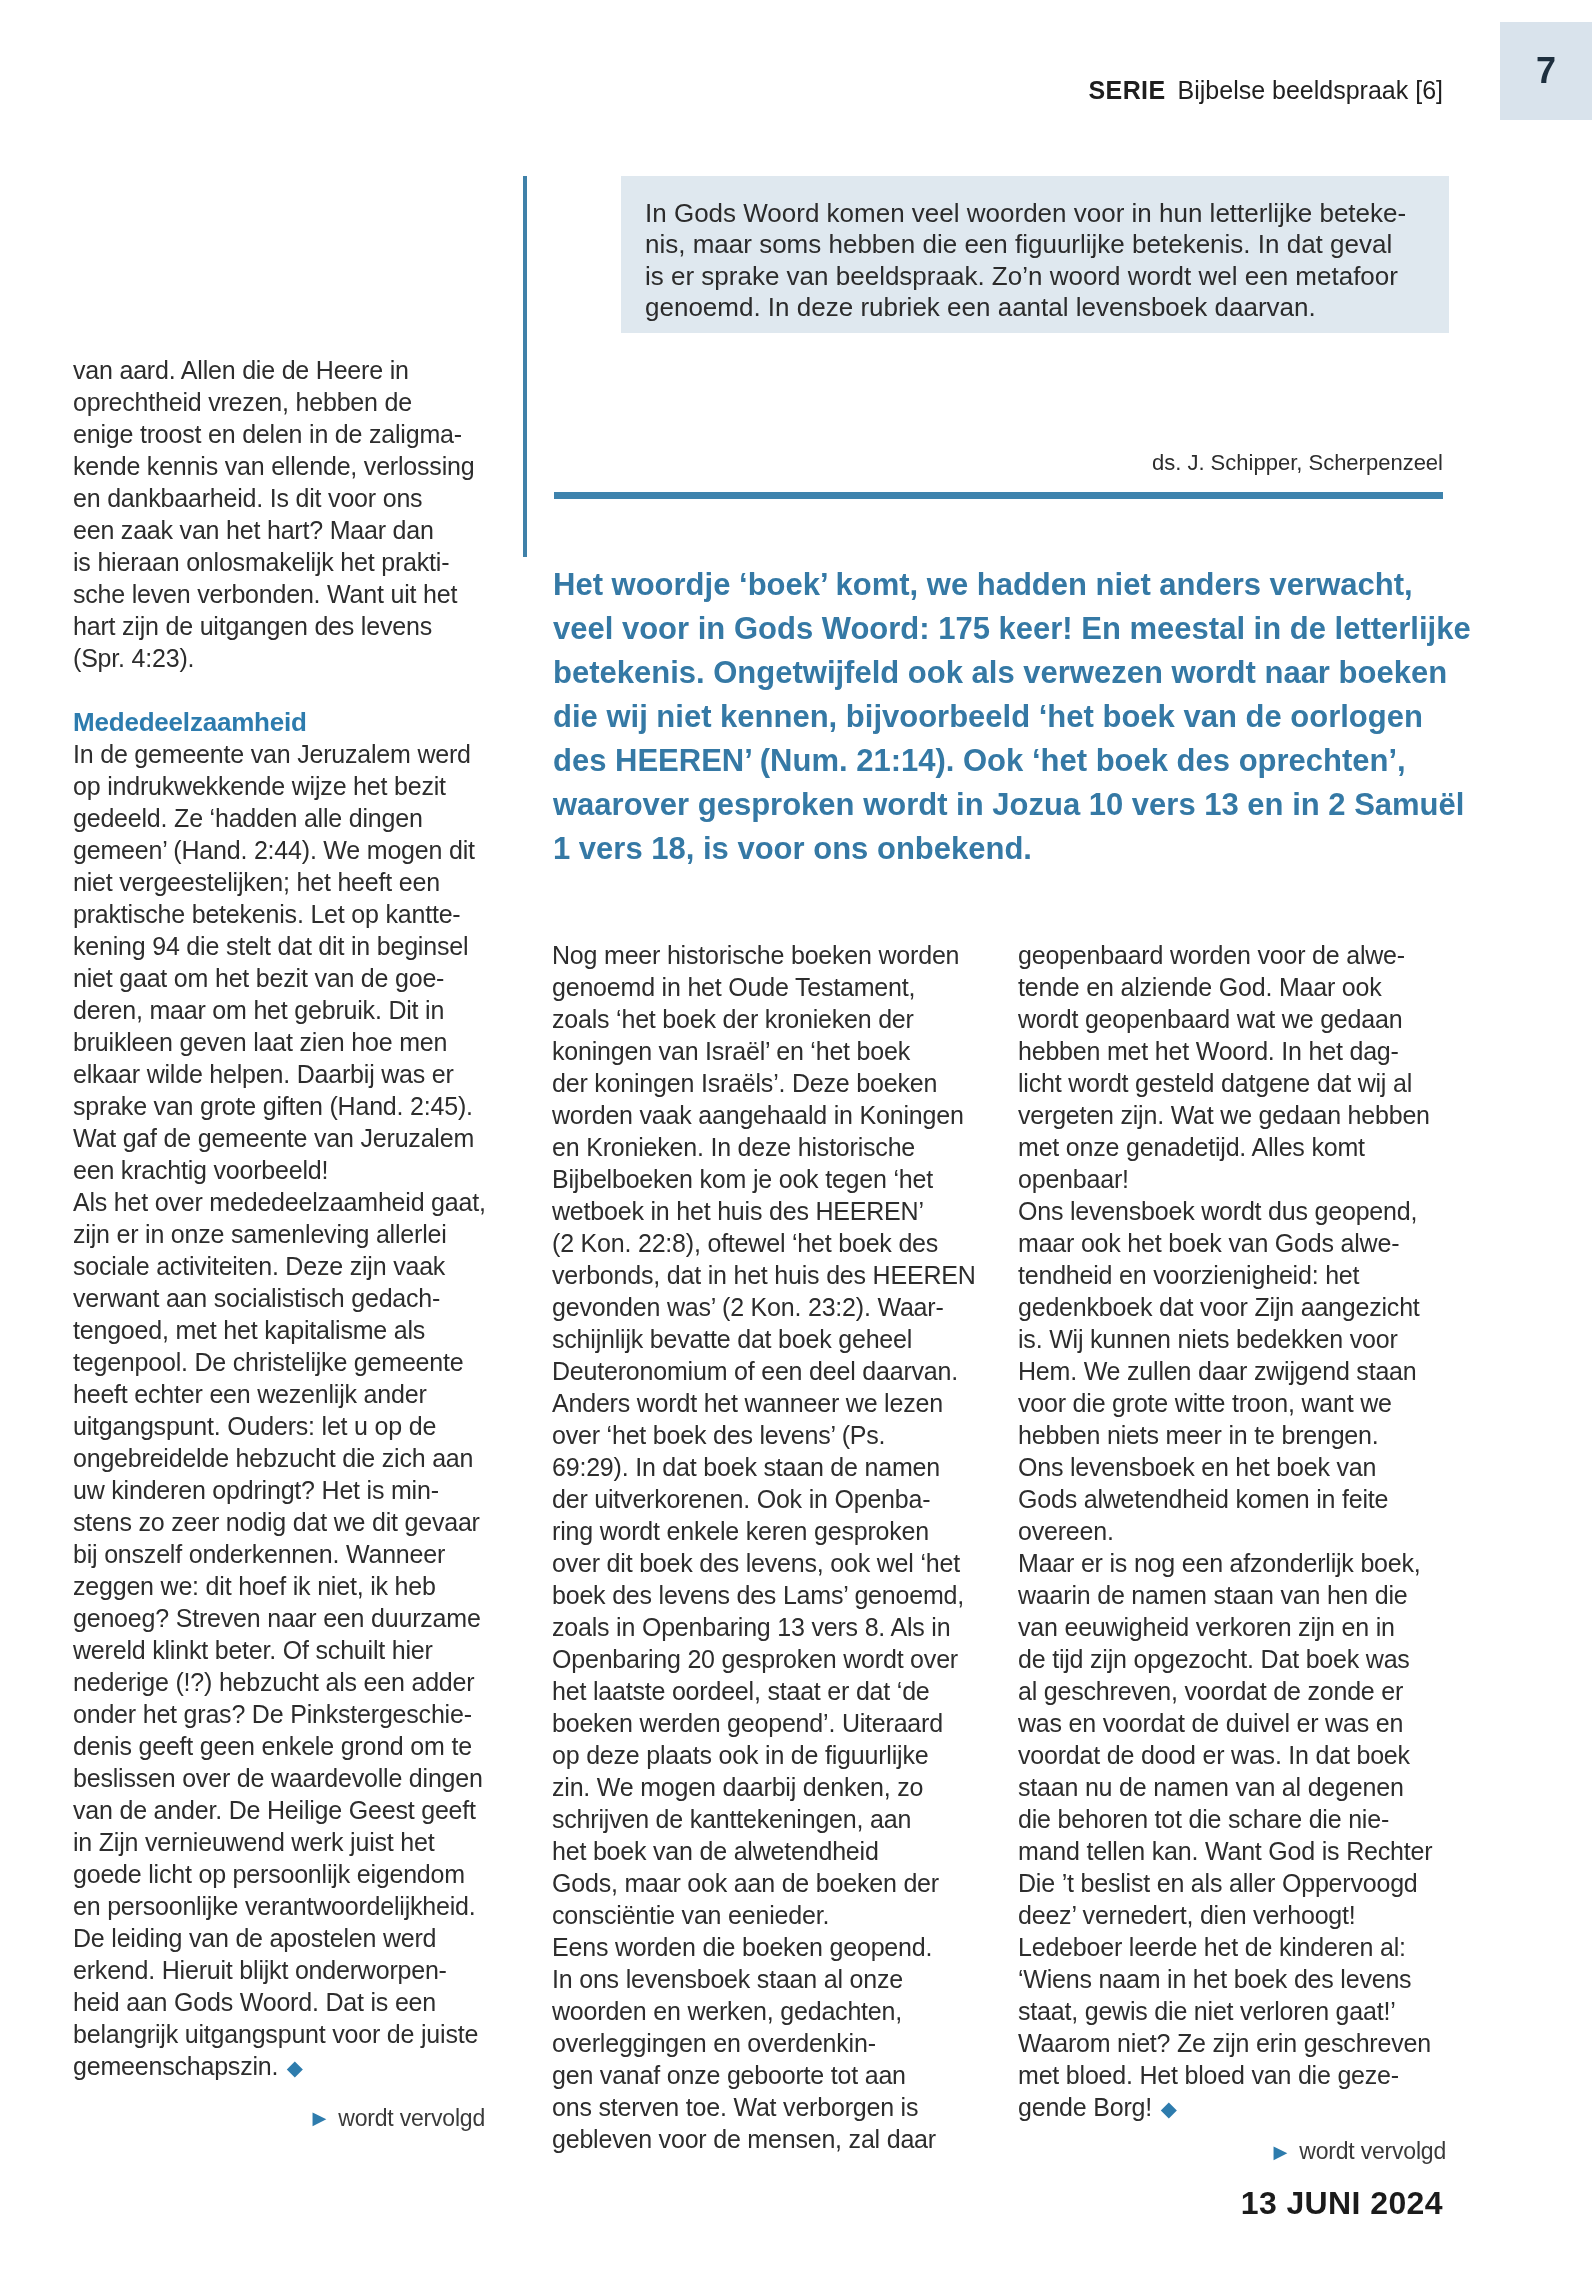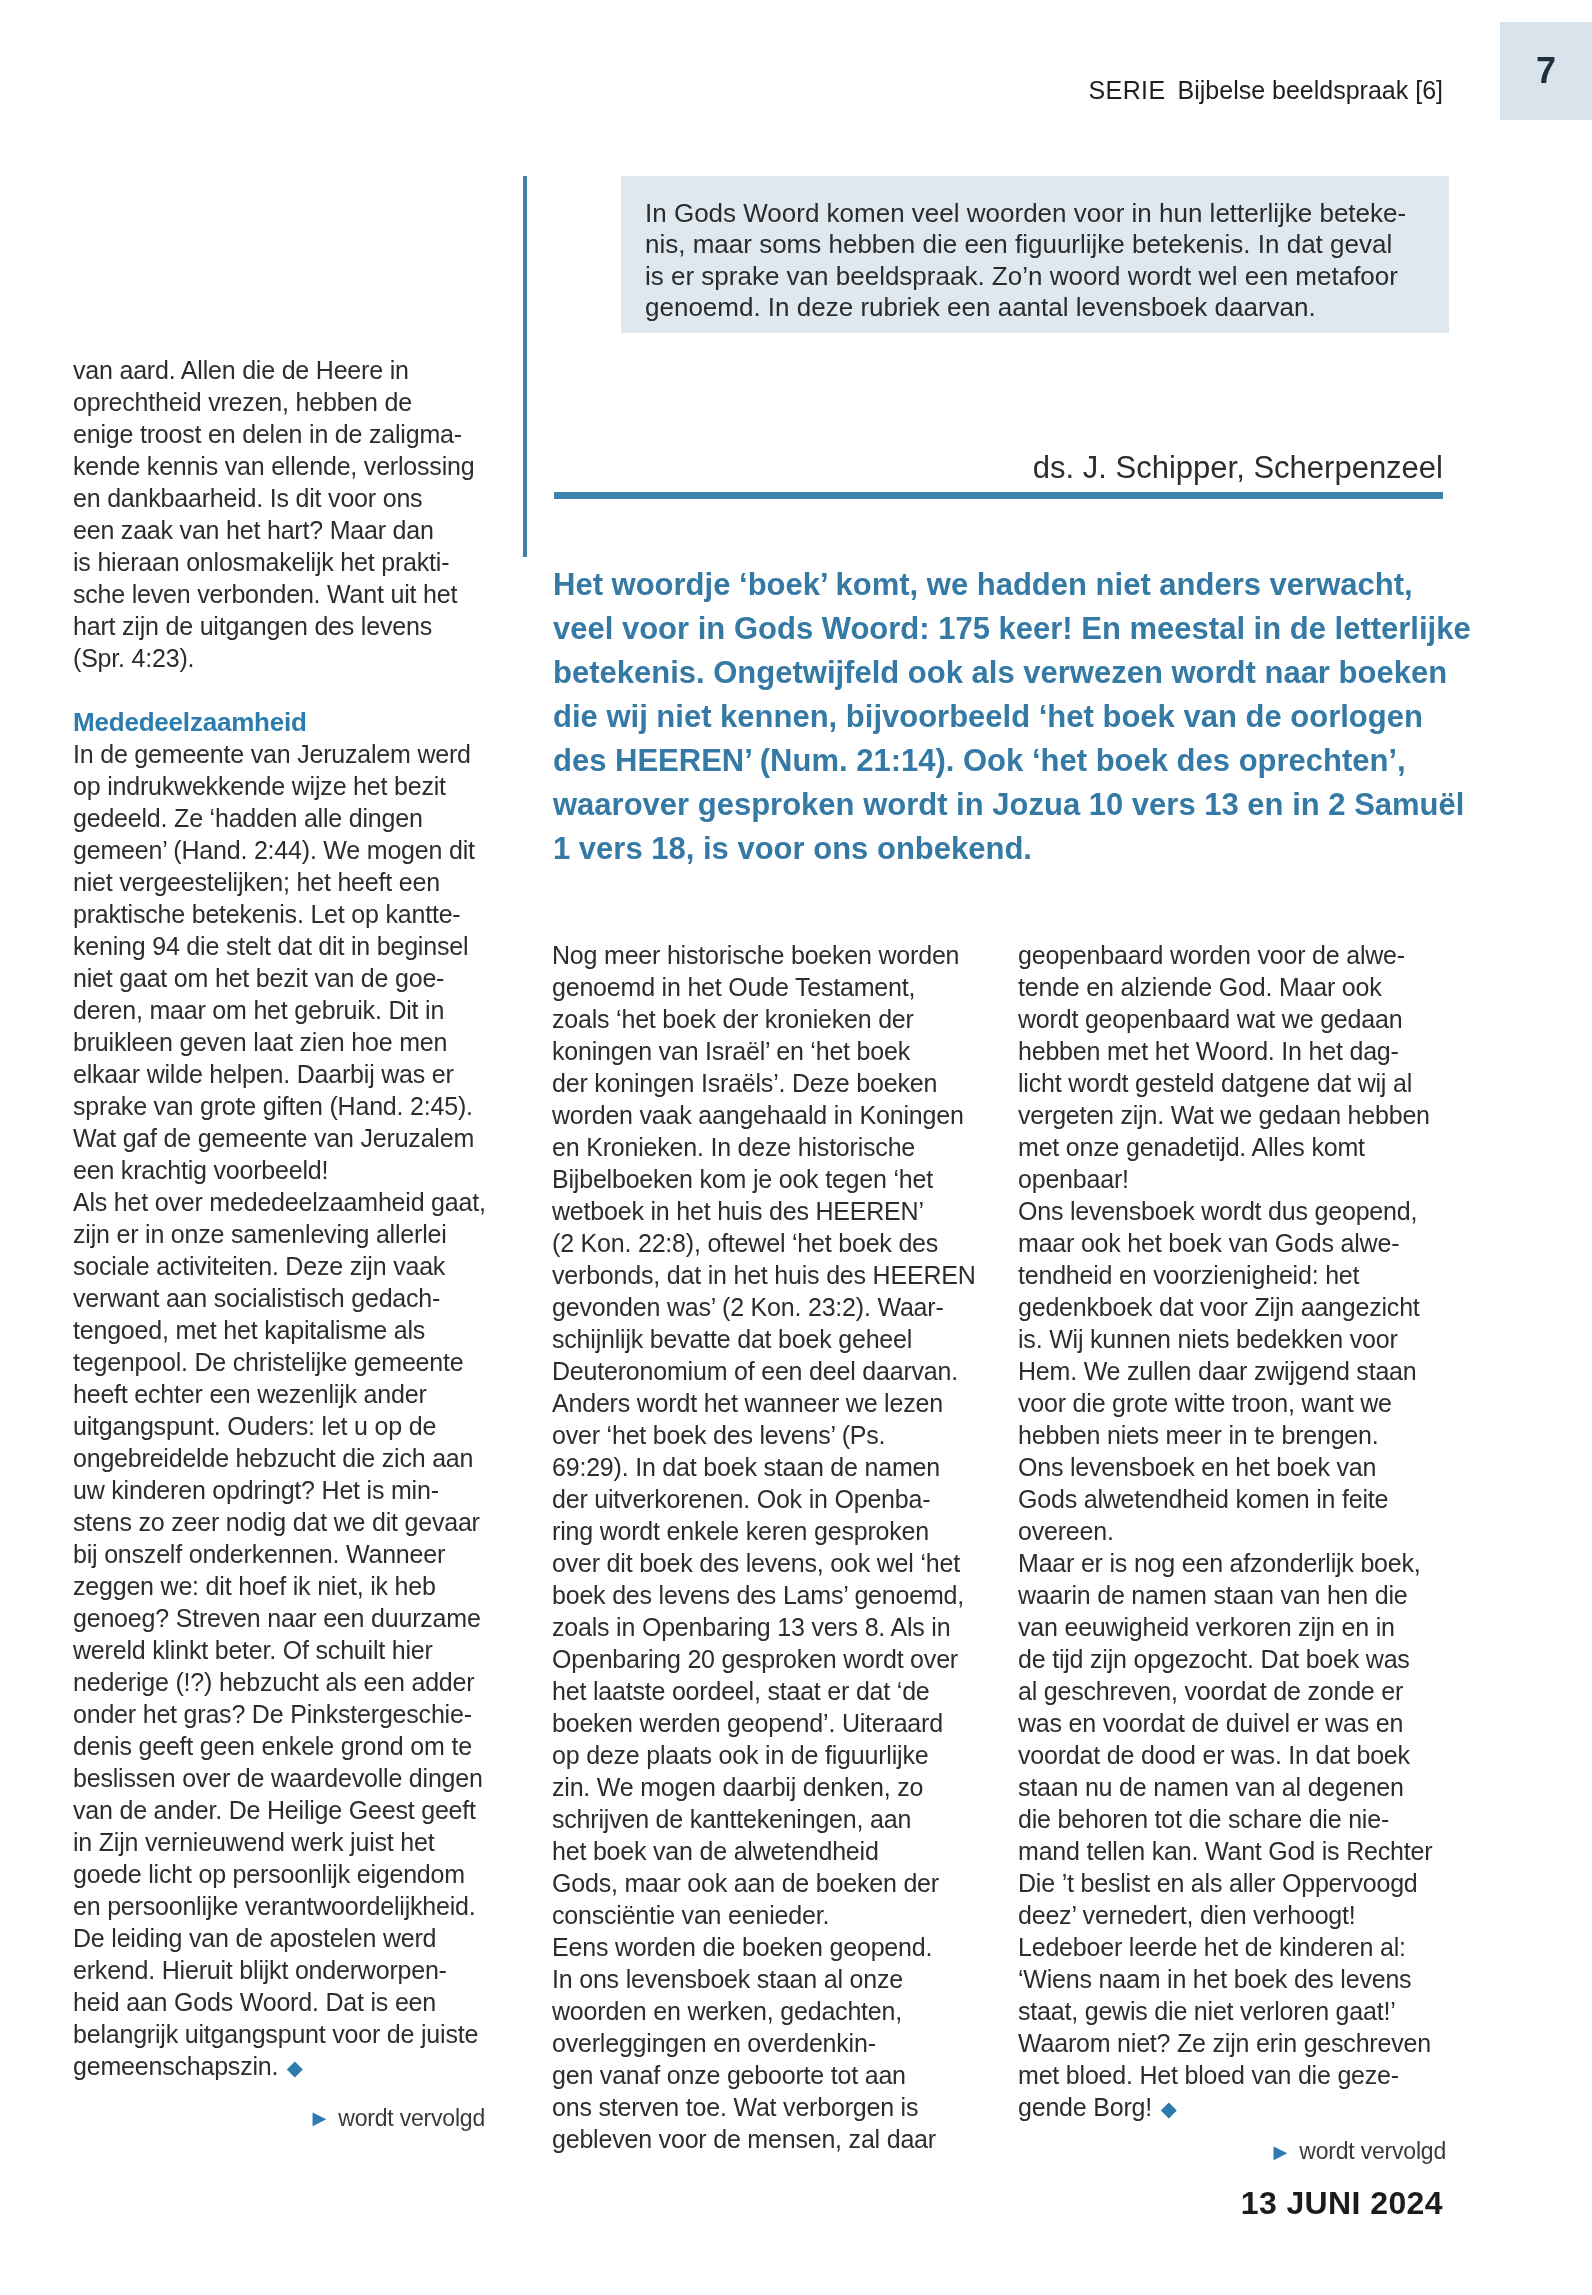--- a/index.html
+++ b/index.html
@@ -16,21 +16,21 @@
 
   
   .header-row {
     position: absolute;
     top: 76px;
     right: 149px;
     font-size: 25px;
     color: #1f1f1f;
     text-align: right;
   }
-  .series-label { font-weight: 400; margin-right: 12px; letter-spacing: 0.4px; margin-top: 8px; }
+  .series-label { font-weight: 700; margin-right: 12px; letter-spacing: 0.4px; margin-top: 8px; }
   .page-number-box {
     position: absolute;
     left: 1500px;
     top: 21.6px;
     width: 92px;
     height: 98px;
     background: #d9e3ec;
     display: flex;
     align-items: center;
     justify-content: center;
@@ -72,21 +72,21 @@
     margin: 0;
     font-size: 112px;
     font-weight: 400;
     line-height: 112px;
     color: #4180aa;
   }
   .byline {
     position: absolute;
     right: 149px;
     top: 450px;
-    font-size: 31px;
+    font-size: 22px;
     color: #2d2d2d;
   }
   .title-rule {
     position: absolute;
     left: 554px;
     top: 492px;
     width: 889px;
     height: 7px;
     background: #3e83ad;
   }

